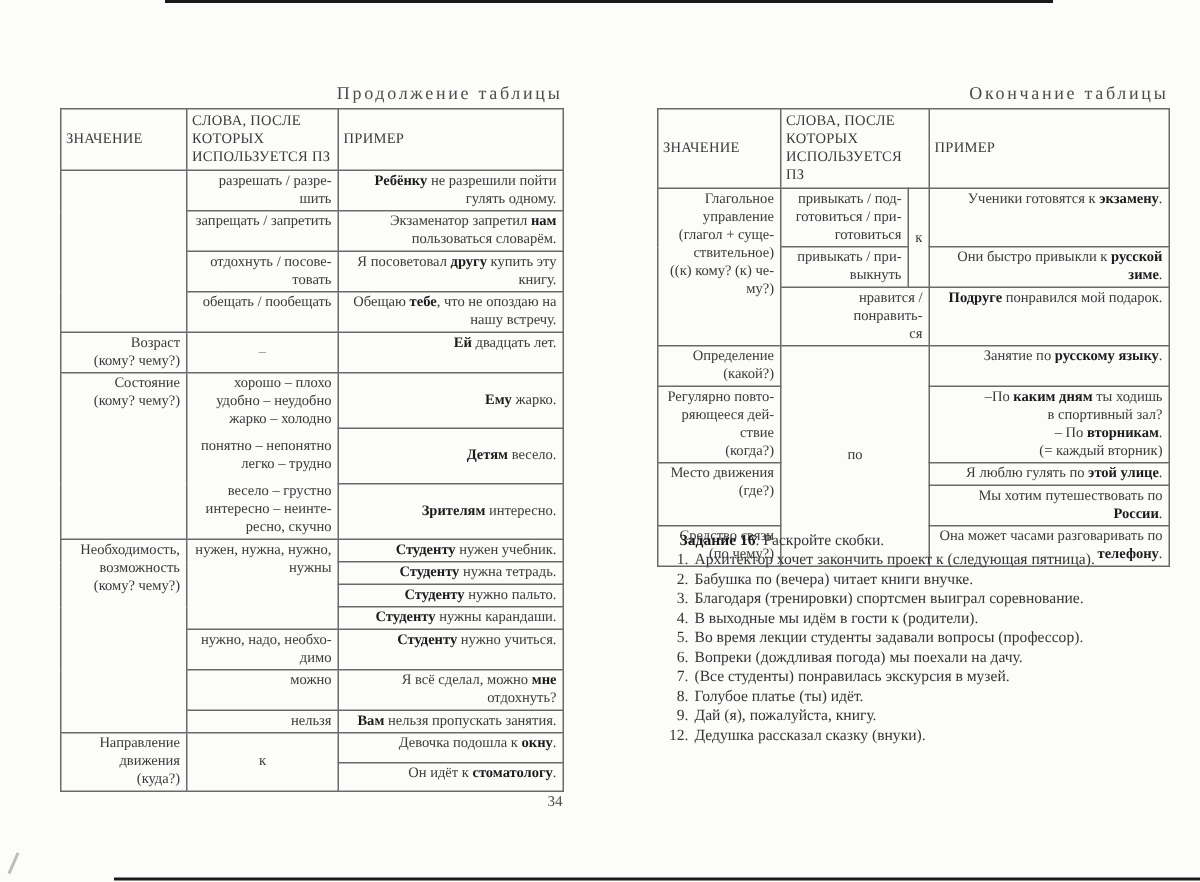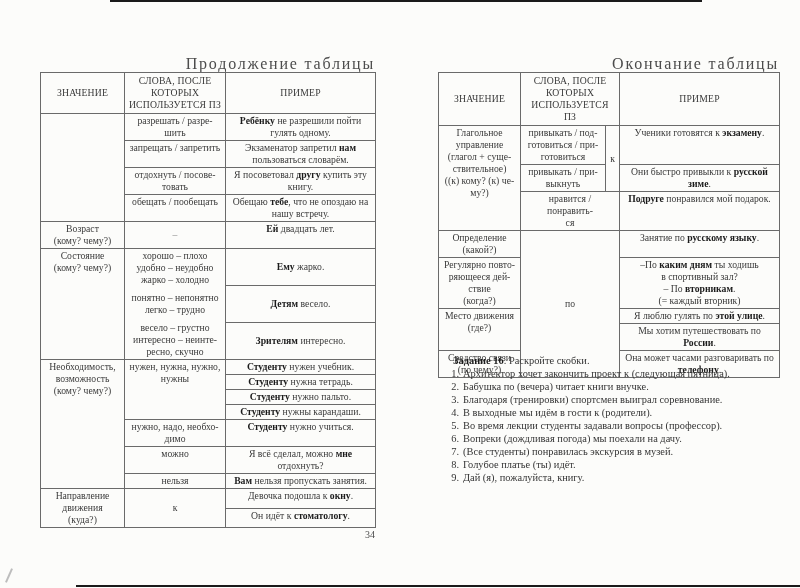--- a/index.html
+++ b/index.html
@@ -4,30 +4,30 @@
 <style>
   html,body{margin:0;padding:0}
   body{width:800px;height:588px;position:relative;background:#fcfcfa;
        font-family:"Liberation Serif",serif;color:#3a3a3a;overflow:hidden}
   .edge-t{position:absolute;left:110px;top:0;width:592px;height:2px;background:#1a1a1a}
   .edge-b{position:absolute;left:76px;top:585px;width:724px;height:2px;background:#1a1a1a}
   .mark{position:absolute;left:8px;top:568px;width:2px;height:15px;background:#bdbdbd;transform:rotate(24deg)}
   .page{position:absolute;top:0;height:588px}
   .page-l{left:0;width:400px}
   .page-r{left:400px;width:400px}
-  .runhead{position:absolute;top:55px;font-size:16px;letter-spacing:1.8px;color:#4c4c4c;white-space:nowrap}
+  .runhead{position:absolute;top:55px;font-size:12px;letter-spacing:1.8px;color:#4c4c4c;white-space:nowrap}
   .page-l .runhead{right:25px}
   .page-r .runhead{right:21px}
   table{position:absolute;top:72px;border-collapse:collapse;table-layout:fixed;
         font-size:9.7px;line-height:12px;color:#3a3a3a}
   .page-l table{left:40px;width:335px}
   .page-r table{left:38px;width:341px}
-  td,th{border:1px solid #6a6a6a;padding:1px 4px;vertical-align:top;text-align:center;
+  td,th{border:1px solid #6a6a6a;padding:1px 4px;vertical-align:top;text-align:right;
         font-weight:normal;overflow:hidden}
-  th{text-align:center;vertical-align:middle;padding:2px 3px;letter-spacing:.2px}
+  th{text-align:left;vertical-align:middle;padding:2px 3px;letter-spacing:.2px}
   td b,.ex b{color:#1b1b1b}
   .c{text-align:center;vertical-align:middle;padding:1px}
   .vm{vertical-align:middle}
   .dim{color:#8a8a8a}
   .gap{margin-top:6px}
   .pnum{position:absolute;top:529px;font-size:10px;color:#4c4c4c;text-align:right}
   .page-l .pnum{left:40px;width:335px}
   .page-r .pnum{left:38px;width:341px}
   .ex{position:absolute;left:40px;top:354px;width:354px;font-size:10.4px;line-height:13px;color:#353535}
   .ex-title{margin-left:13px}
@@ -293,15 +293,19 @@
         <span class="txt">(Все студенты) понравилась экскурсия в музей.</span>
       </div>
     <div class="item">
         <span class="num">8.</span>
         <span class="txt">Голубое платье (ты) идёт.</span>
       </div>
     <div class="item">
         <span class="num">9.</span>
         <span class="txt">Дай (я), пожалуйста, книгу.</span>
       </div>
+    <div class="item">
+        <span class="num">12.</span>
+        <span class="txt">Дедушка рассказал сказку (внуки).</span>
+      </div>
   </div>
 
 </div>
 
 </body></html>

